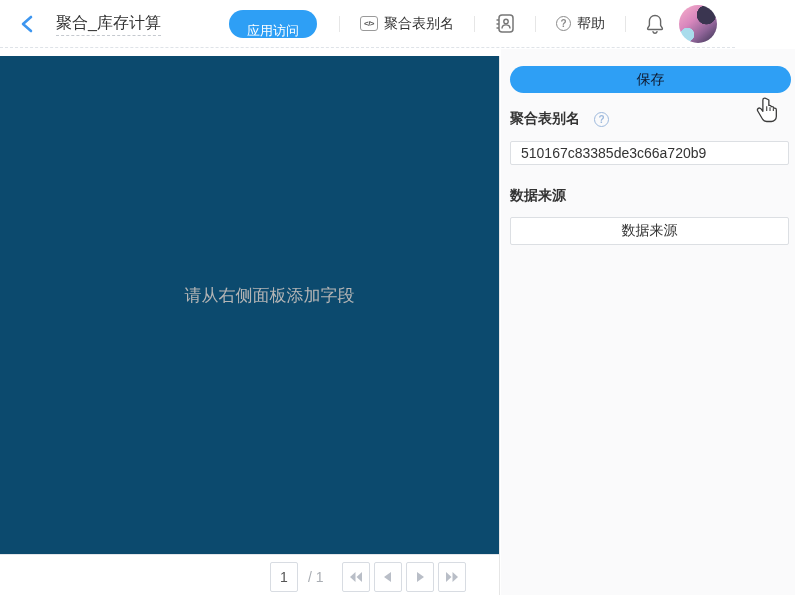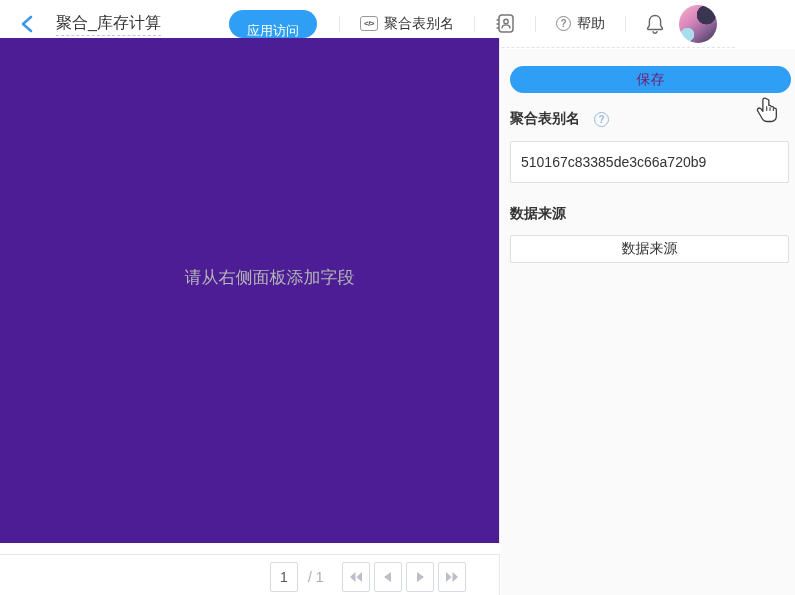--- a/index.html
+++ b/index.html
@@ -49,22 +49,22 @@
   .avatar {
     width:38px; height:38px; border-radius:50%; flex:0 0 auto; cursor:pointer;
     background:
       radial-gradient(circle at 22% 78%, #a9dcec 0 16%, rgba(169,220,236,0) 17%),
       radial-gradient(circle at 72% 26%, #3a3550 0 24%, rgba(58,53,80,0) 25%),
       linear-gradient(140deg,#f2a8c8 8%,#d887bd 38%,#8e6397 68%,#35314e 100%);
   }
 
   
   .canvas {
-    position:absolute; left:0; top:38px; width:500px; height:505px;
-    background:#4c1d95; border-right:1px solid #e6e6e6;
+    position:absolute; left:0; top:56px; width:500px; height:505px;
+    background:#0c4a6e; border-right:1px solid #e6e6e6;
   }
   .placeholder {
     position:absolute; left:40px; right:0; top:228px;
     text-align:center; color:#b5b5b5; font-size:17px;
   }
   .footer {
     position:absolute; left:0; top:554px; width:500px; height:41px;
     background:#fff; border-top:1px solid #e4e6ea; border-right:1px solid #e6e6e6;
   }
   .pagination { position:absolute; left:270px; top:7px; display:flex; align-items:center; }
@@ -81,28 +81,28 @@
   }
   .pg-btn:first-of-type { margin-left:12px; }
 
   
   .panel {
     position:absolute; left:501px; top:49px; width:294px; height:546px;
     background:#fafafb; padding:17px 6px 0 9px;
   }
   .save-btn {
     display:block; width:281px; height:27px; border:none; border-radius:14px;
-    background:#2e9ff5; color:#701a75; font-size:14px; cursor:pointer;
+    background:#2e9ff5; color:#0f172a; font-size:14px; cursor:pointer;
     font-family:inherit;
   }
   .label-row { display:flex; align-items:center; gap:14px; margin-top:17px; }
   .panel-label { font-weight:bold; color:#333; font-size:14px; }
   .q-circle.blue { border-color:#9db9dd; color:#9db9dd; width:15px; height:15px; cursor:pointer; }
   .alias-input {
-    margin-top:13px; width:279px; height:42px; border:1px solid #dcdfe3;
+    margin-top:13px; width:279px; height:24px; border:1px solid #dcdfe3;
     border-radius:2px; background:#fff; padding:0 10px; font-size:14px;
     color:#333; font-family:inherit; outline:none; display:block;
   }
   .src-label { margin-top:22px; }
   .source-btn {
     margin-top:12px; width:279px; height:28px; border:1px solid #dcdfe3;
     border-radius:2px; background:#fff; color:#333; font-size:14px;
     cursor:pointer; font-family:inherit; display:block;
   }
 

